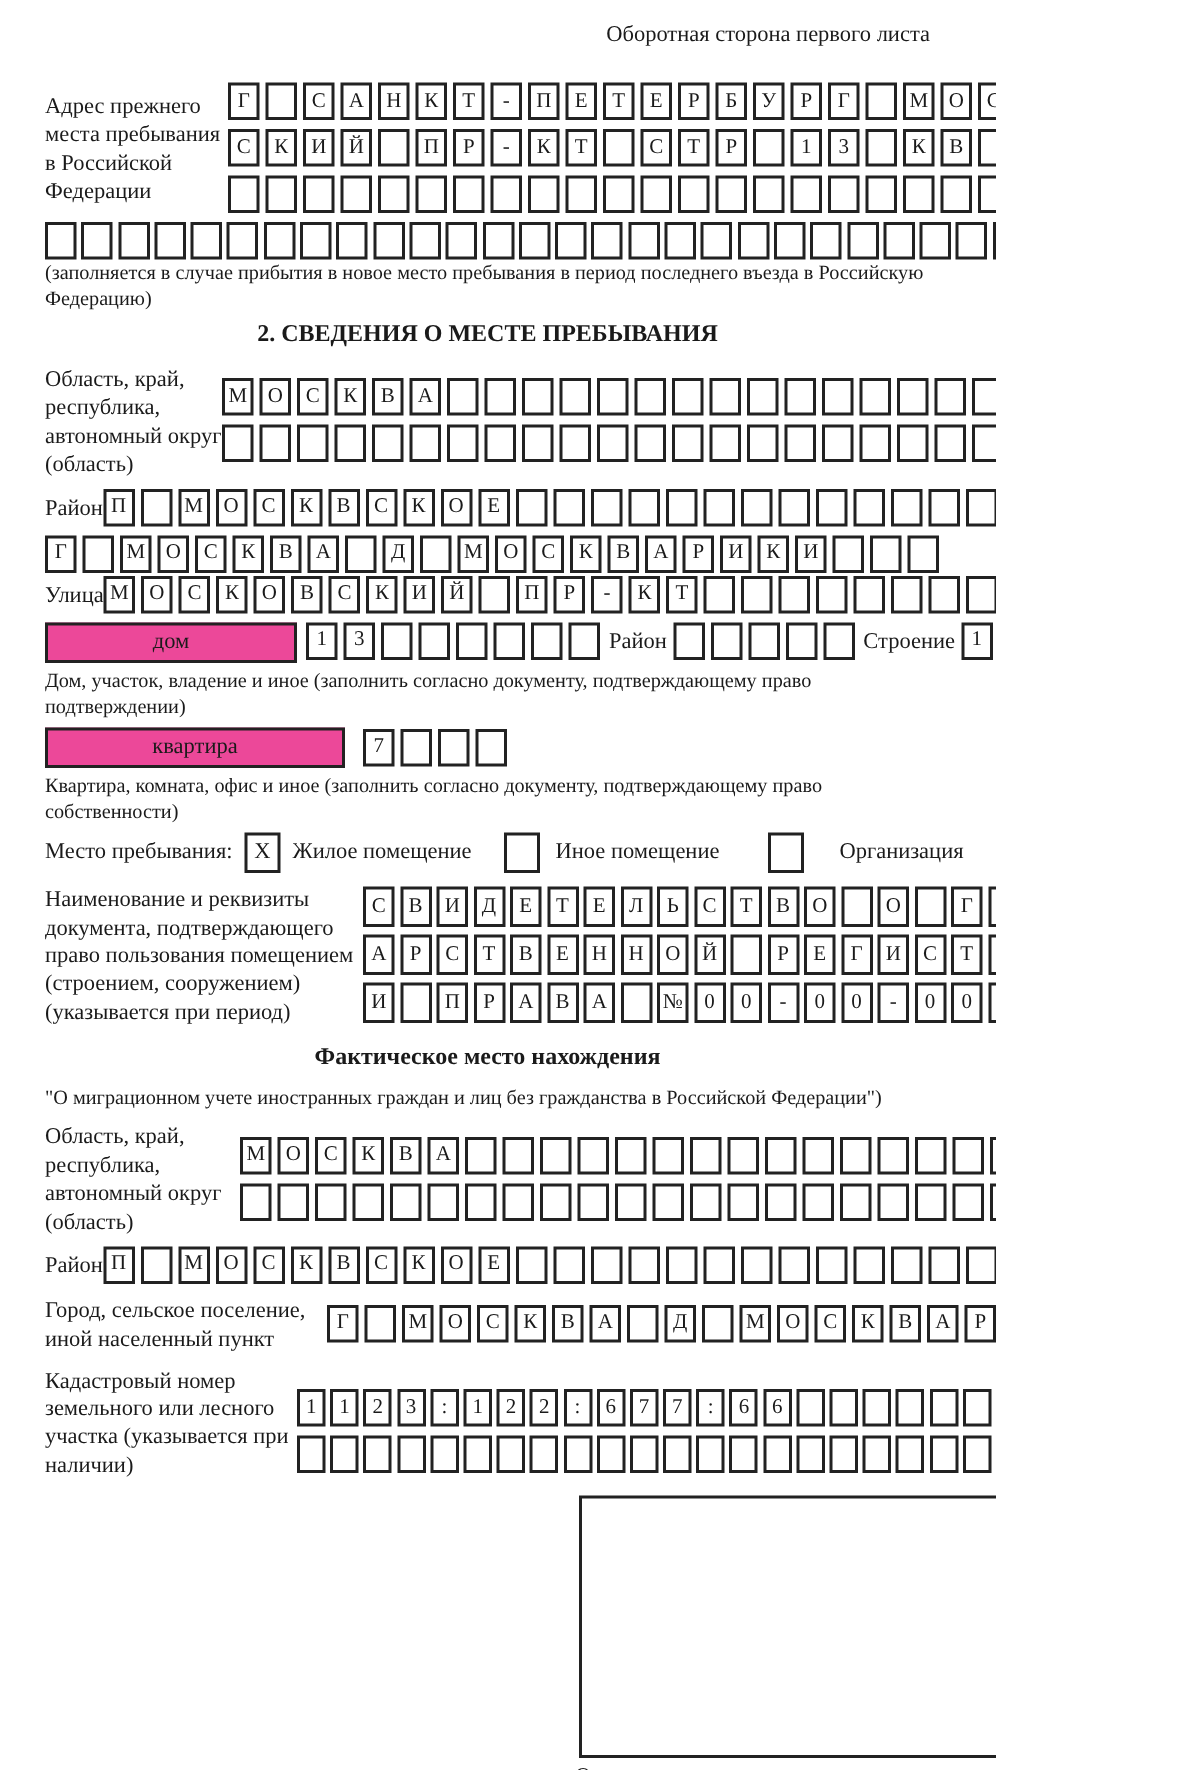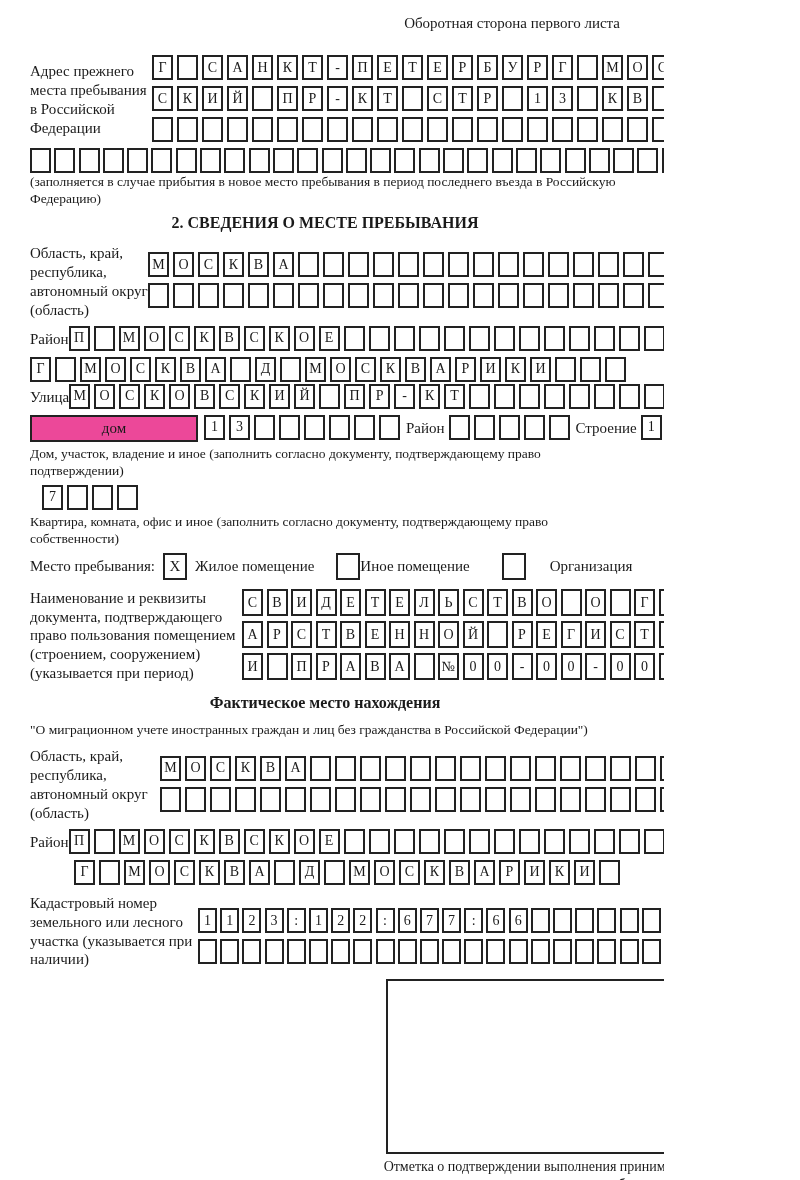--- a/index.html
+++ b/index.html
@@ -340,35 +340,36 @@
     <div class="cells" style="margin-left:4px">
         <span class="cell">1</span>
         <span class="cell"></span>
         <span class="cell"></span>
         <span class="cell"></span>
       </div>
   </div>
   <div class="note" style="margin-top:3px">Дом, участок, владение и иное (заполнить согласно документу, подтверждающему право подтверждении)</div>
 
   <div class="frow gap6">
+    <div class="widebox" style="width:200px">квартира</div>
     <div class="cells" style="margin-left:12px">
         <span class="cell">7</span>
         <span class="cell"></span>
         <span class="cell"></span>
         <span class="cell"></span>
       </div>
   </div>
   <div class="note" style="margin-top:3px">Квартира, комната, офис и иное (заполнить согласно документу, подтверждающему право собственности)</div>
 
   <div class="frow gap6" style="align-items:flex-start">
     <div class="inline-lbl">Место пребывания:</div>
     <div class="checkbox" style="margin-left:8px">X</div>
     <div class="inline-lbl" style="margin-left:8px">Жилое помещение</div>
     <div class="checkbox" style="margin-left:22px"></div>
-    <div class="inline-lbl" style="margin-left:0">Иное помещение</div>
+    <div class="inline-lbl" style="margin-left:10px">Иное помещение</div>
     <div class="checkbox" style="margin-left:32px"></div>
     <div class="inline-lbl" style="margin-left:24px">Организация</div>
   </div>
 
   <div class="frow gap6">
     <div class="lbl" style="width:212px">Наименование и реквизиты документа, подтверждающего право пользования помещением (строением, сооружением) (указывается при период)</div>
     <div class="cellcol" style="gap:5px">
       <div class="cells big">
           <span class="cell">С</span>
           <span class="cell">В</span>
@@ -526,20 +527,21 @@
         <span class="cell"></span>
         <span class="cell"></span>
         <span class="cell"></span>
         <span class="cell"></span>
         <span class="cell"></span>
         <span class="cell"></span>
       </div>
   </div>
 
   <div class="frow gap6">
+    <div class="lbl" style="width:188px">Город, сельское поселение, иной населенный пункт</div>
     <div class="cells">
         <span class="cell">Г</span>
         <span class="cell"></span>
         <span class="cell">М</span>
         <span class="cell">О</span>
         <span class="cell">С</span>
         <span class="cell">К</span>
         <span class="cell">В</span>
         <span class="cell">А</span>
         <span class="cell"></span>

